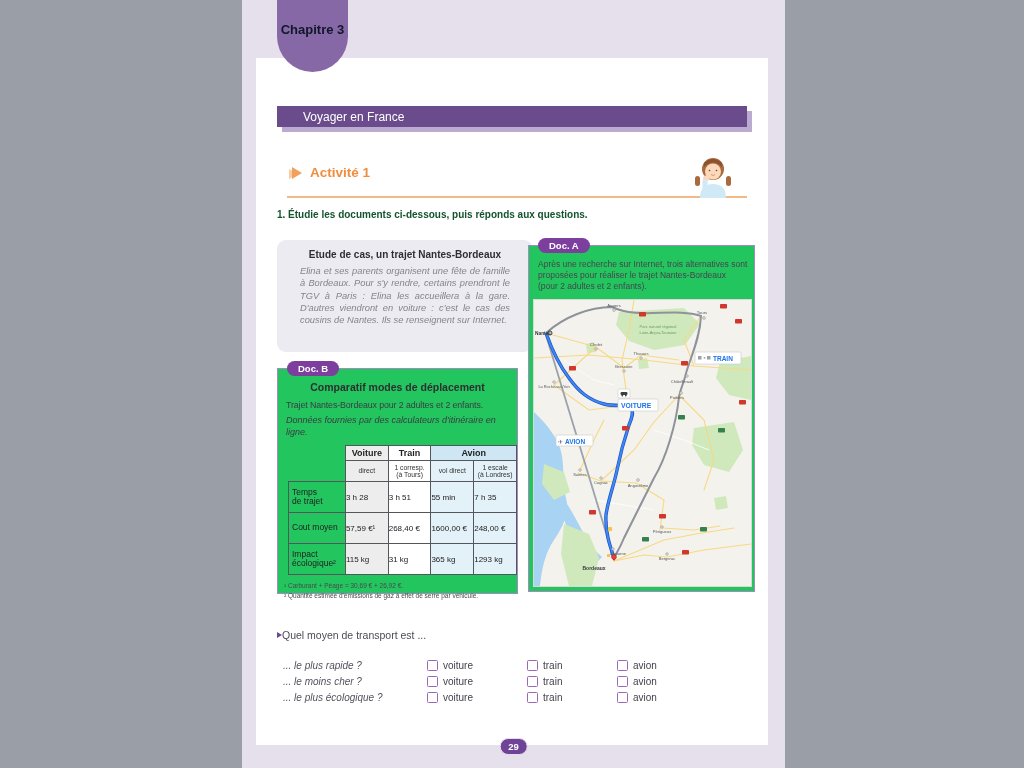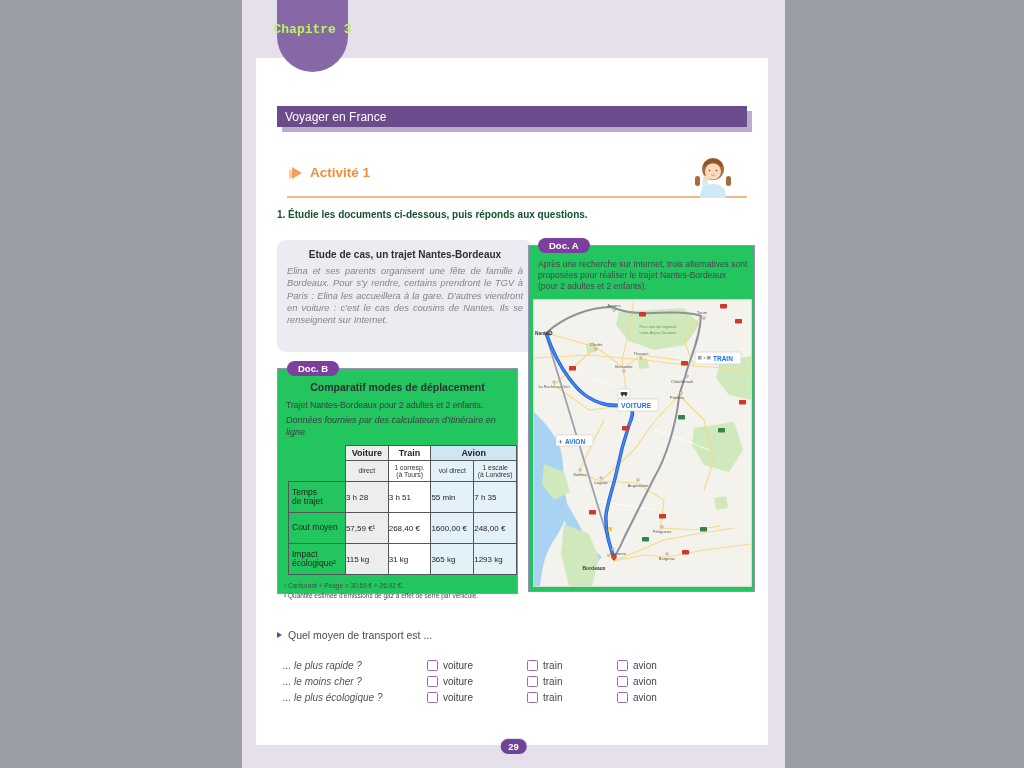--- a/index.html
+++ b/index.html
@@ -12,49 +12,49 @@
   .page{position:absolute;left:242px;top:0;width:543px;height:768px;background:#e6e0ec;}
   .content{position:absolute;left:14px;top:58px;width:512px;height:687px;background:#ffffff;}
 
   
   .chapter-badge{
     position:absolute;left:35px;top:0;width:71px;height:72px;
     background:#8768a6;border-radius:0 0 36px 36px;z-index:5;
     display:flex;align-items:flex-start;justify-content:center;
   }
   .chapter-badge span{
-    font-family:Liberation Mono, monospace;color:#bef264;font-weight:bold;
+    font-family:Liberation Sans, sans-serif;color:#0f172a;font-weight:bold;
     font-size:13px;margin-top:22px;white-space:nowrap;
   }
   .chapter-title{
     position:absolute;left:118px;top:20px;width:420px;
     color:#5d3f85;font-weight:bold;font-size:11.5px;letter-spacing:-0.1px;
   }
 
   .banner{
     position:absolute;left:35px;top:106px;width:470px;height:21px;
     background:#6a4b8c;box-shadow:5px 5px 0 #bcabd0;
-    color:#fff;font-size:12px;display:flex;align-items:center;padding-left:8px;box-sizing:border-box;
+    color:#fff;font-size:12px;display:flex;align-items:center;padding-left:26px;box-sizing:border-box;
   }
 
   
   .activite{position:absolute;left:46px;top:165px;display:flex;align-items:center;gap:6px;}
   .activite-label{color:#ef8e3e;font-weight:bold;font-size:13.5px;}
   .activite-line{position:absolute;left:45px;top:196px;width:460px;height:2px;background:#f2b988;}
   .girl{position:absolute;left:450px;top:153px;width:42px;height:45px;z-index:3;}
 
   .instruction{
     position:absolute;left:35px;top:209px;width:460px;
     color:#14532d;font-weight:bold;font-size:10px;
   }
 
   
   .case-box{
     position:absolute;left:35px;top:240px;width:256px;height:112px;
-    background:#ecebf1;border-radius:9px;box-sizing:border-box;padding:9px 10px;
+    background:#ecebf1;border-radius:9px;box-sizing:border-box;padding:9px 23px;
   }
   .case-title{text-align:center;font-weight:bold;font-size:10px;color:#2e2e33;margin-bottom:5px;}
   .case-body{font-style:italic;font-size:9.3px;color:#85848c;text-align:justify;line-height:1.32;}
 
   
   .doc-box{position:absolute;border:1.5px solid #a489c2;border-radius:0;background:#22c55e;box-sizing:border-box;}
   .doc-b{left:35px;top:368px;width:241px;height:226px;}
   .doc-a{left:286px;top:245px;width:227px;height:347px;}
   .doc-badge{
     position:absolute;top:-8px;left:9px;background:#7d3f9d;color:#fff;
@@ -75,21 +75,21 @@
   .bg-gray{background:#ededee;}
   .bg-white{background:#ffffff;}
   .bg-blue{background:#e3f2f9;}
   .bg-blue-h{background:#cfe7f4;}
   .footnotes{margin:6px 0 0 6px;font-size:6.5px;color:#4a4a50;line-height:1.45;}
 
   .doca-intro{font-size:8.5px;color:#46464e;margin:13px 8px 6px 9px;line-height:1.3;width:210px;}
   .mapwrap{position:absolute;left:4px;top:53px;width:217px;height:286px;border:1px solid #d9d9d9;}
 
   
-  .q-prompt{position:absolute;left:35px;top:629px;font-size:10.5px;color:#4e4a56;display:flex;align-items:center;gap:6px;}
+  .q-prompt{position:absolute;left:35px;top:629px;font-size:10.5px;color:#4e4a56;display:flex;align-items:center;}
   .tri{width:0;height:0;border-left:5px solid #6b4596;border-top:3.5px solid transparent;border-bottom:3.5px solid transparent;}
   .q-grid{position:absolute;left:41px;top:657px;width:440px;}
   .q-row{display:grid;grid-template-columns:144px 100px 90px 100px;align-items:center;height:16px;}
   .q-label{font-style:italic;font-size:10px;color:#55515c;}
   .q-opt{display:flex;align-items:center;gap:5px;font-size:10px;color:#45424c;}
   .cb{width:9px;height:9px;border:1.4px solid #9a68b4;border-radius:1.5px;background:#fff;display:inline-block;}
 
   .page-pill{
     position:absolute;left:50%;top:738px;transform:translateX(-50%);
     background:#6f4496;color:#fff;font-weight:bold;font-size:9.5px;

